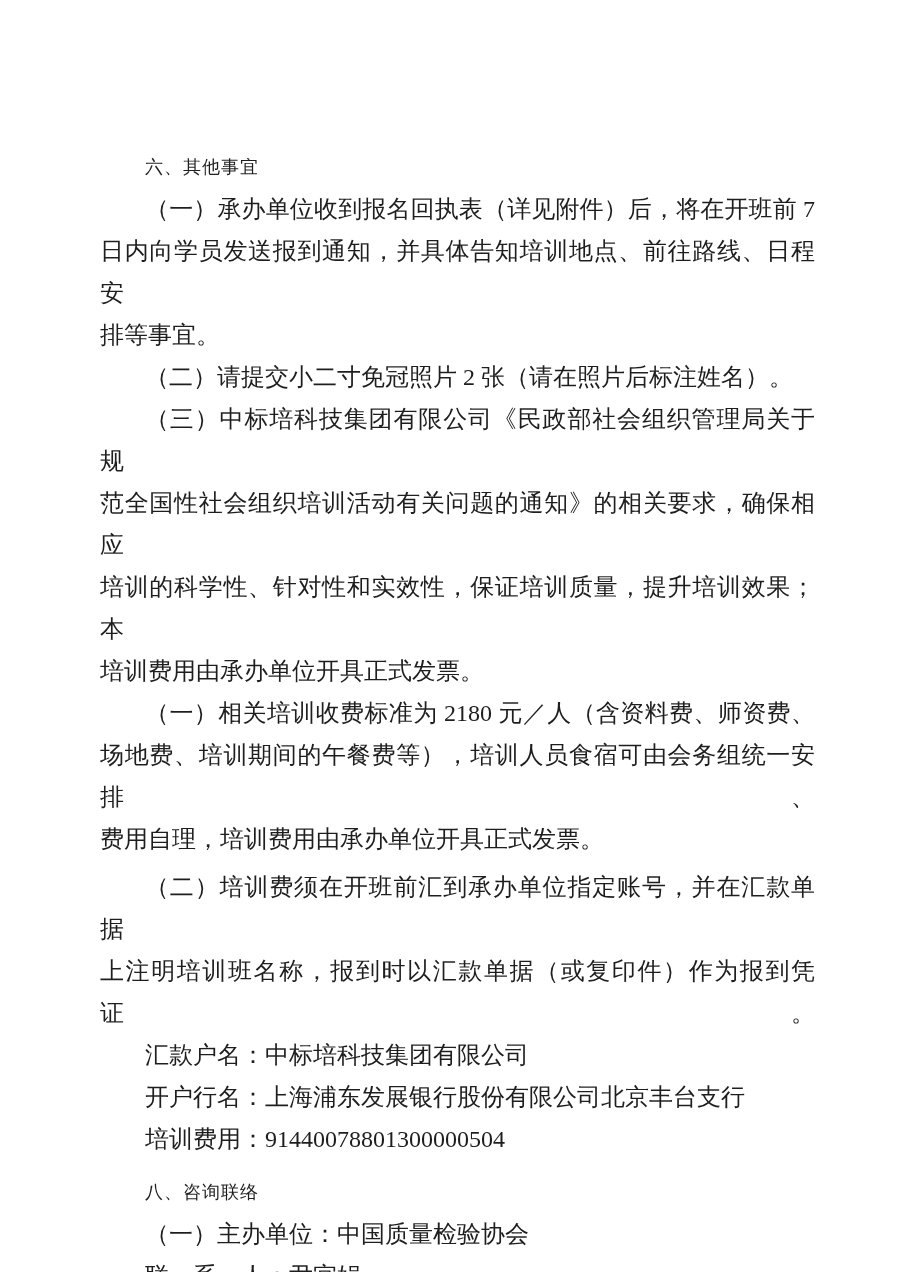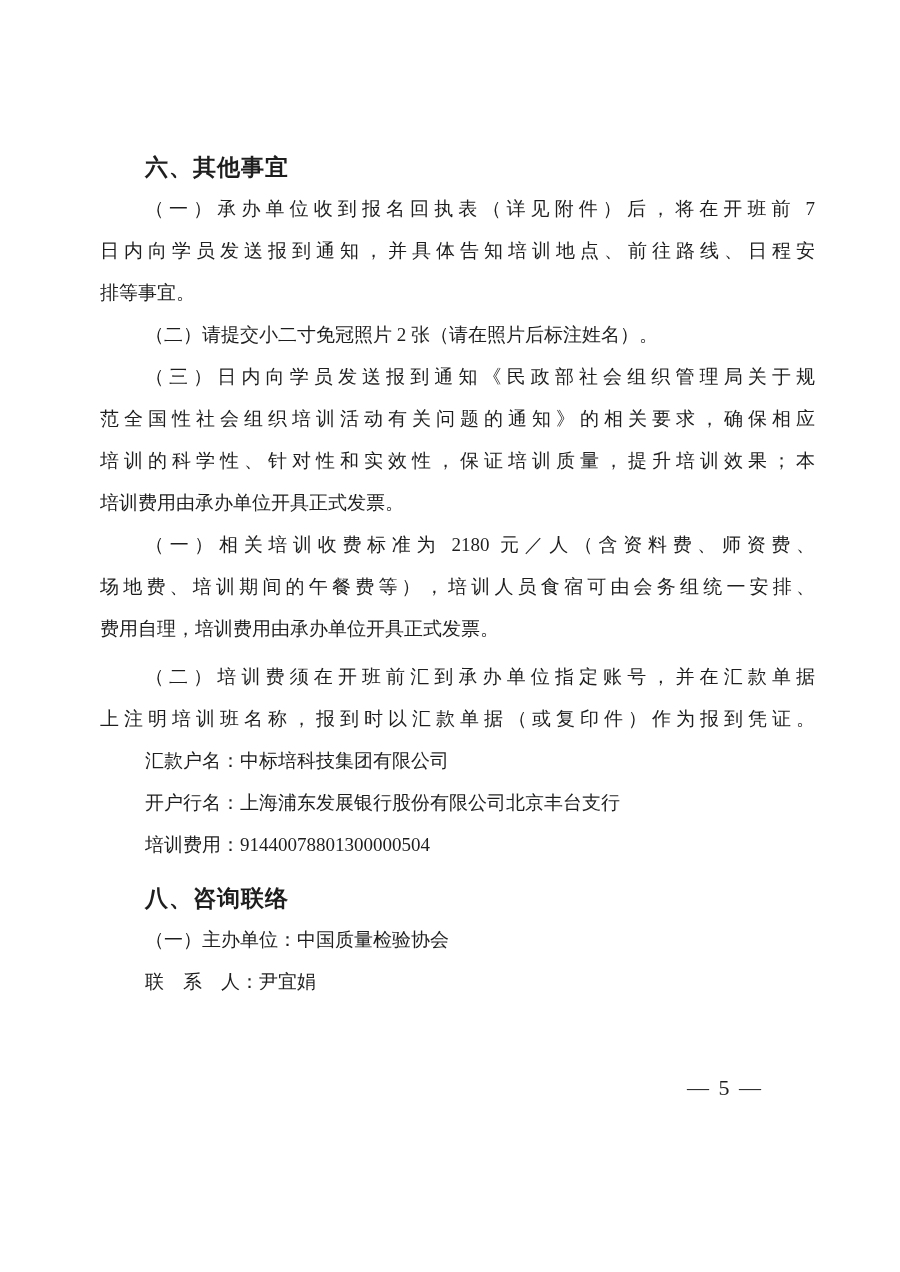--- a/index.html
+++ b/index.html
@@ -15,35 +15,35 @@
     color: #1e1e1e;
   }
   .page {
     box-sizing: border-box;
     width: 900px;
     height: 1272px;
     padding: 146px 85px 0 100px;
     background: #ffffff;
   }
   .line {
-    font-size: 19px;
+    font-size: 24px;
     line-height: 42px;
     white-space: nowrap;
   }
   
   .full {
     white-space: normal;
     text-align: justify;
     text-align-last: justify;
   }
   .indent { text-indent: 45px; }
   .h {
     font-family: "Liberation Sans", sans-serif;
-    font-weight: 700;
-    font-size: 23px;
+    font-weight: 400;
+    font-size: 18px;
     letter-spacing: 1px;
   }
   .gap-before { margin-top: 11px; }
   .gap-before-sm { margin-top: 6px; }
   .footer {
     margin-top: 72px;
     text-align: right;
     padding-right: 52px;
     font-size: 22px;
     line-height: 26px;
@@ -53,21 +53,21 @@
 </head>
 <body>
 
 <div class="page">
 
   <div class="line h indent">六、其他事宜</div>
   <div class="line indent full">（一）承办单位收到报名回执表（详见附件）后，将在开班前 7</div>
   <div class="line full">日内向学员发送报到通知，并具体告知培训地点、前往路线、日程安</div>
   <div class="line">排等事宜。</div>
   <div class="line indent">（二）请提交小二寸免冠照片 2 张（请在照片后标注姓名）。</div>
-  <div class="line indent full">（三）日内向学员发送报到通知《民政部社会组织管理局关于规</div>
+  <div class="line indent full">（三）中标培科技集团有限公司《民政部社会组织管理局关于规</div>
   <div class="line full">范全国性社会组织培训活动有关问题的通知》的相关要求，确保相应</div>
   <div class="line full">培训的科学性、针对性和实效性，保证培训质量，提升培训效果；本</div>
   <div class="line">培训费用由承办单位开具正式发票。</div>
 
   <div class="line indent full">（一）相关培训收费标准为 2180 元／人（含资料费、师资费、</div>
   <div class="line full">场地费、培训期间的午餐费等），培训人员食宿可由会务组统一安排、</div>
   <div class="line">费用自理，培训费用由承办单位开具正式发票。</div>
   <div class="line indent full gap-before-sm">（二）培训费须在开班前汇到承办单位指定账号，并在汇款单据</div>
   <div class="line full">上注明培训班名称，报到时以汇款单据（或复印件）作为报到凭证。</div>
   <div class="line indent">汇款户名：中标培科技集团有限公司</div>

